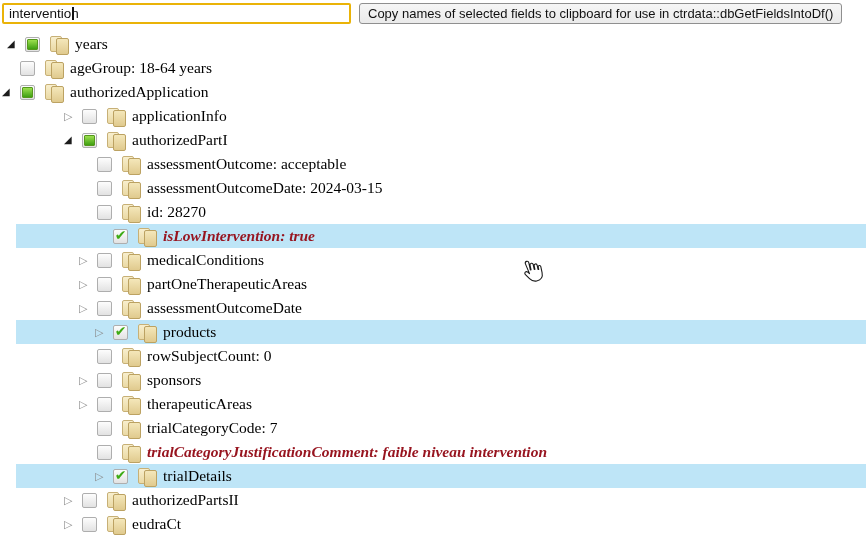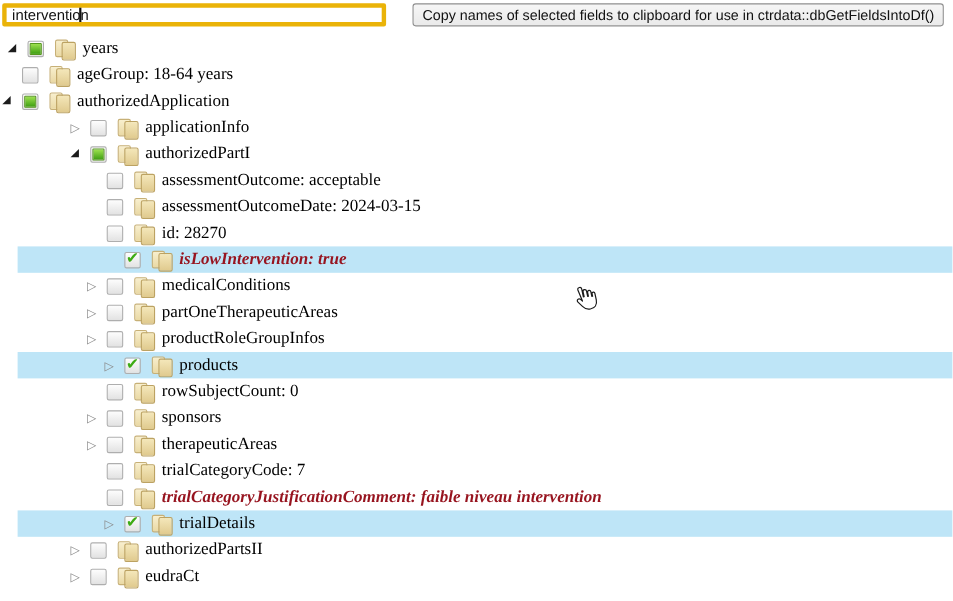--- a/index.html
+++ b/index.html
@@ -5,27 +5,27 @@
   * { margin:0; padding:0; box-sizing:border-box; }
   html,body { background:#ffffff; }
   .app {
     position:relative; width:866px; height:546px;
     background:#fff; overflow:hidden;
     font-family:"Liberation Sans", sans-serif;
   }
   
   .toolbar { position:relative; height:27px; padding:3px 0 0 2px; display:flex; align-items:flex-start; }
   .search-input {
-    width:349px; height:21px; border:4px solid #eab308; border-radius:2px;
+    width:349px; height:21px; border:2px solid #eab308; border-radius:2px;
     font-family:"Liberation Sans", sans-serif; font-size:13.5px; color:#111;
     padding:0 5px; outline:none; background:#fff;
   }
   .caret { position:absolute; left:72px; top:7px; width:1.5px; height:13px; background:#111; }
   .copy-btn {
-    margin-left:24px; height:21px; padding:0 8px; font-family:"Liberation Sans", sans-serif;
+    margin-left:8px; height:21px; padding:0 8px; font-family:"Liberation Sans", sans-serif;
     font-size:13px; color:#111; background:linear-gradient(#f6f6f6,#eaeaea);
     border:1px solid #8f8f8f; border-radius:3px; white-space:nowrap; cursor:pointer;
   }
   
   .tree { margin-top:5px; font-family:"Liberation Serif","DejaVu Serif",serif; font-size:15.5px; color:#000; }
   .trow { display:flex; align-items:center; height:24px; width:100%; cursor:pointer; }
   .trow.sel { background:#bee5f7;margin-left:16px; }
   .lvl0 { padding-left:5px; }
   .lvl1 { }
   .lvl2 { padding-left:62px; }
@@ -128,21 +128,21 @@
       <div class="trow lvl3">
       <span class="tog col">▷</span>
       <span class="cb"></span>
       <span class="folder"></span>
       <span class="lbl">partOneTherapeuticAreas</span>
     </div>
       <div class="trow lvl3">
       <span class="tog col">▷</span>
       <span class="cb"></span>
       <span class="folder"></span>
-      <span class="lbl">productRoleGroupInfos</span>
+      <span class="lbl">assessmentOutcomeDate</span>
     </div>
       <div class="trow lvl3 sel">
       <span class="tog col">▷</span>
       <span class="cb checked"></span>
       <span class="folder"></span>
       <span class="lbl">products</span>
     </div>
       <div class="trow lvl3">
       <span class="tog"></span>
       <span class="cb"></span>

